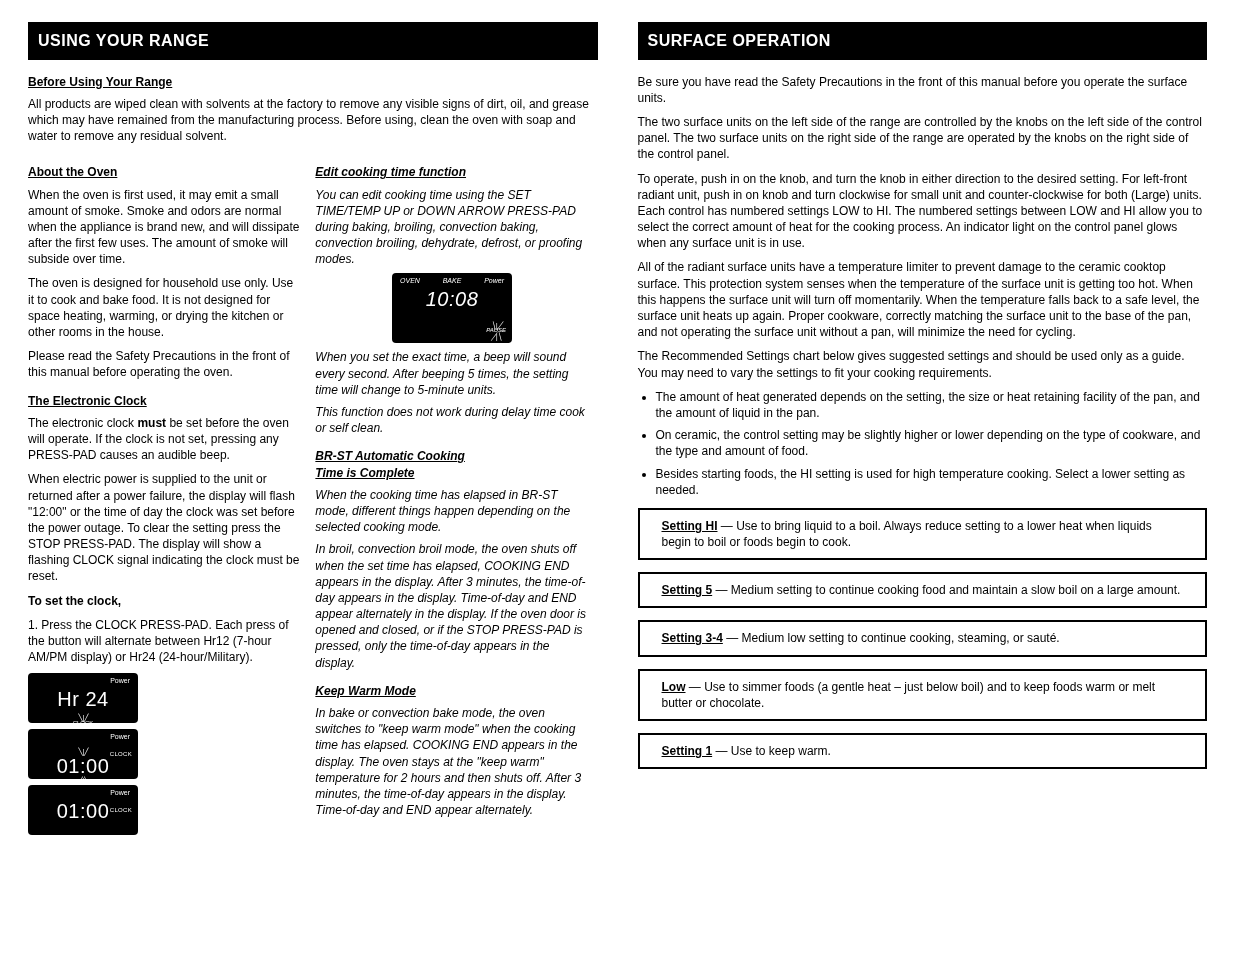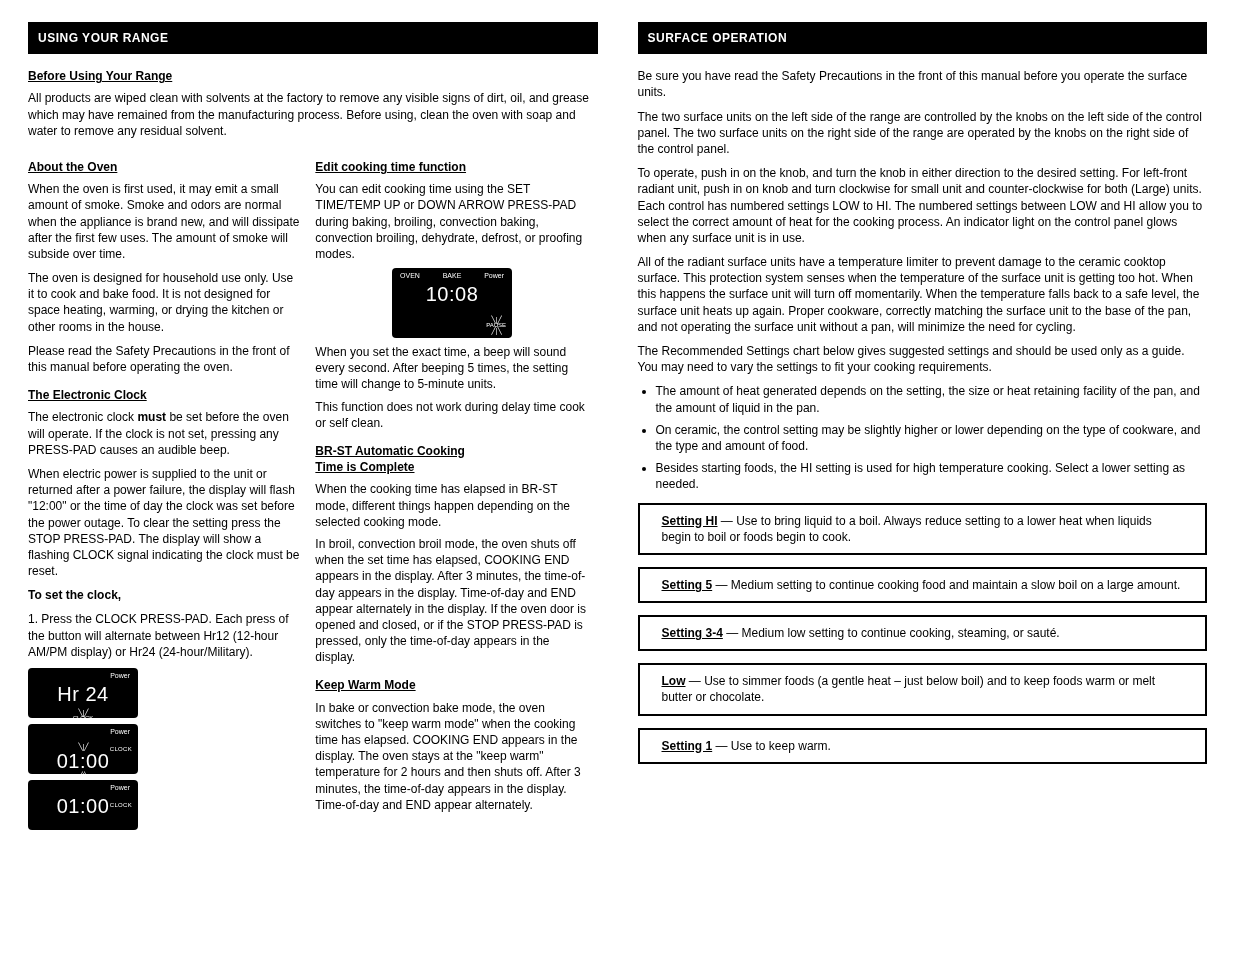--- a/index.html
+++ b/index.html
@@ -12,21 +12,21 @@
     color: #000;
     background: #fff;
     padding: 22px 28px;
   }
   .cols { display: flex; gap: 40px; }
   .col { flex: 1; min-width: 0; }
   .section-header {
     background: #000;
     color: #fff;
     font-weight: bold;
-    font-size: 12px;
+    font-size: 16px;
     padding: 8px 10px;
     letter-spacing: 0.5px;
     margin-bottom: 14px;
   }
   .bold { font-weight: bold; }
   p { margin: 0 0 8px 0; }
   .subhead { font-weight: bold; text-decoration: underline; margin: 12px 0 6px; }
   .flex-row { display: flex; gap: 14px; align-items: flex-start; }
   .flex-row .text { flex: 1; }
   .lcd {
@@ -108,21 +108,21 @@
         <p>Please read the Safety Precautions in the front of this manual before operating the oven.</p>
 
         <p class="subhead">The Electronic Clock</p>
         <p>
           <span>The electronic clock </span><span class="bold">must</span><span> be set before the oven will operate. If the clock is not set, pressing any PRESS-PAD causes an audible beep.</span>
         </p>
         <p>When electric power is supplied to the unit or returned after a power failure, the display will flash "12:00" or the time of day the clock was set before the power outage. To clear the setting press the STOP PRESS-PAD. The display will show a flashing CLOCK signal indicating the clock must be reset.</p>
         <p class="bold">To set the clock,</p>
 
         <div class="tall-block">
-          <p class="step">1. Press the CLOCK PRESS-PAD. Each press of the button will alternate between Hr12 (12-hour AM/PM display) or Hr24 (24-hour/Military).</p>
+          <p class="step">1. Press the CLOCK PRESS-PAD. Each press of the button will alternate between Hr12 (7-hour AM/PM display) or Hr24 (24-hour/Military).</p>
           <div class="lcd sm">
             <div class="labels-top right-only">
                 <span>Power</span>
               </div>
             <div class="digits-wrap">
               <span class="big">Hr 24</span>
               <span class="blink-mark">
                   <span class="tick-above">╲ | ╱</span>
                   <span>CLOCK</span>
                   <span class="tick-below">╱ | ╲</span>
@@ -149,21 +149,21 @@
                 <span>Power</span>
               </div>
             <div class="digits-wrap">
               <span class="big">01:00</span>
               <span class="sidelabel">CLOCK</span>
             </div>
           </div>
         </div>
       </div>
 
-      <div class="text right-italic-block" style="flex:0 0 48%;">
+      <div class="text right-italic-block" style="flex:0 0 48%;font-style:italic;">
         <p class="subhead">Edit cooking time function</p>
         <p>You can edit cooking time using the SET TIME/TEMP UP or DOWN ARROW PRESS-PAD during baking, broiling, convection baking, convection broiling, dehydrate, defrost, or proofing modes.</p>
         <div class="lcd md" style="margin:6px auto;">
           <div class="labels-top">
             <span>OVEN</span>
             <span>BAKE</span>
             <span>Power</span>
           </div>
           <div class="big">10:08</div>
           <div class="bottom-right">

